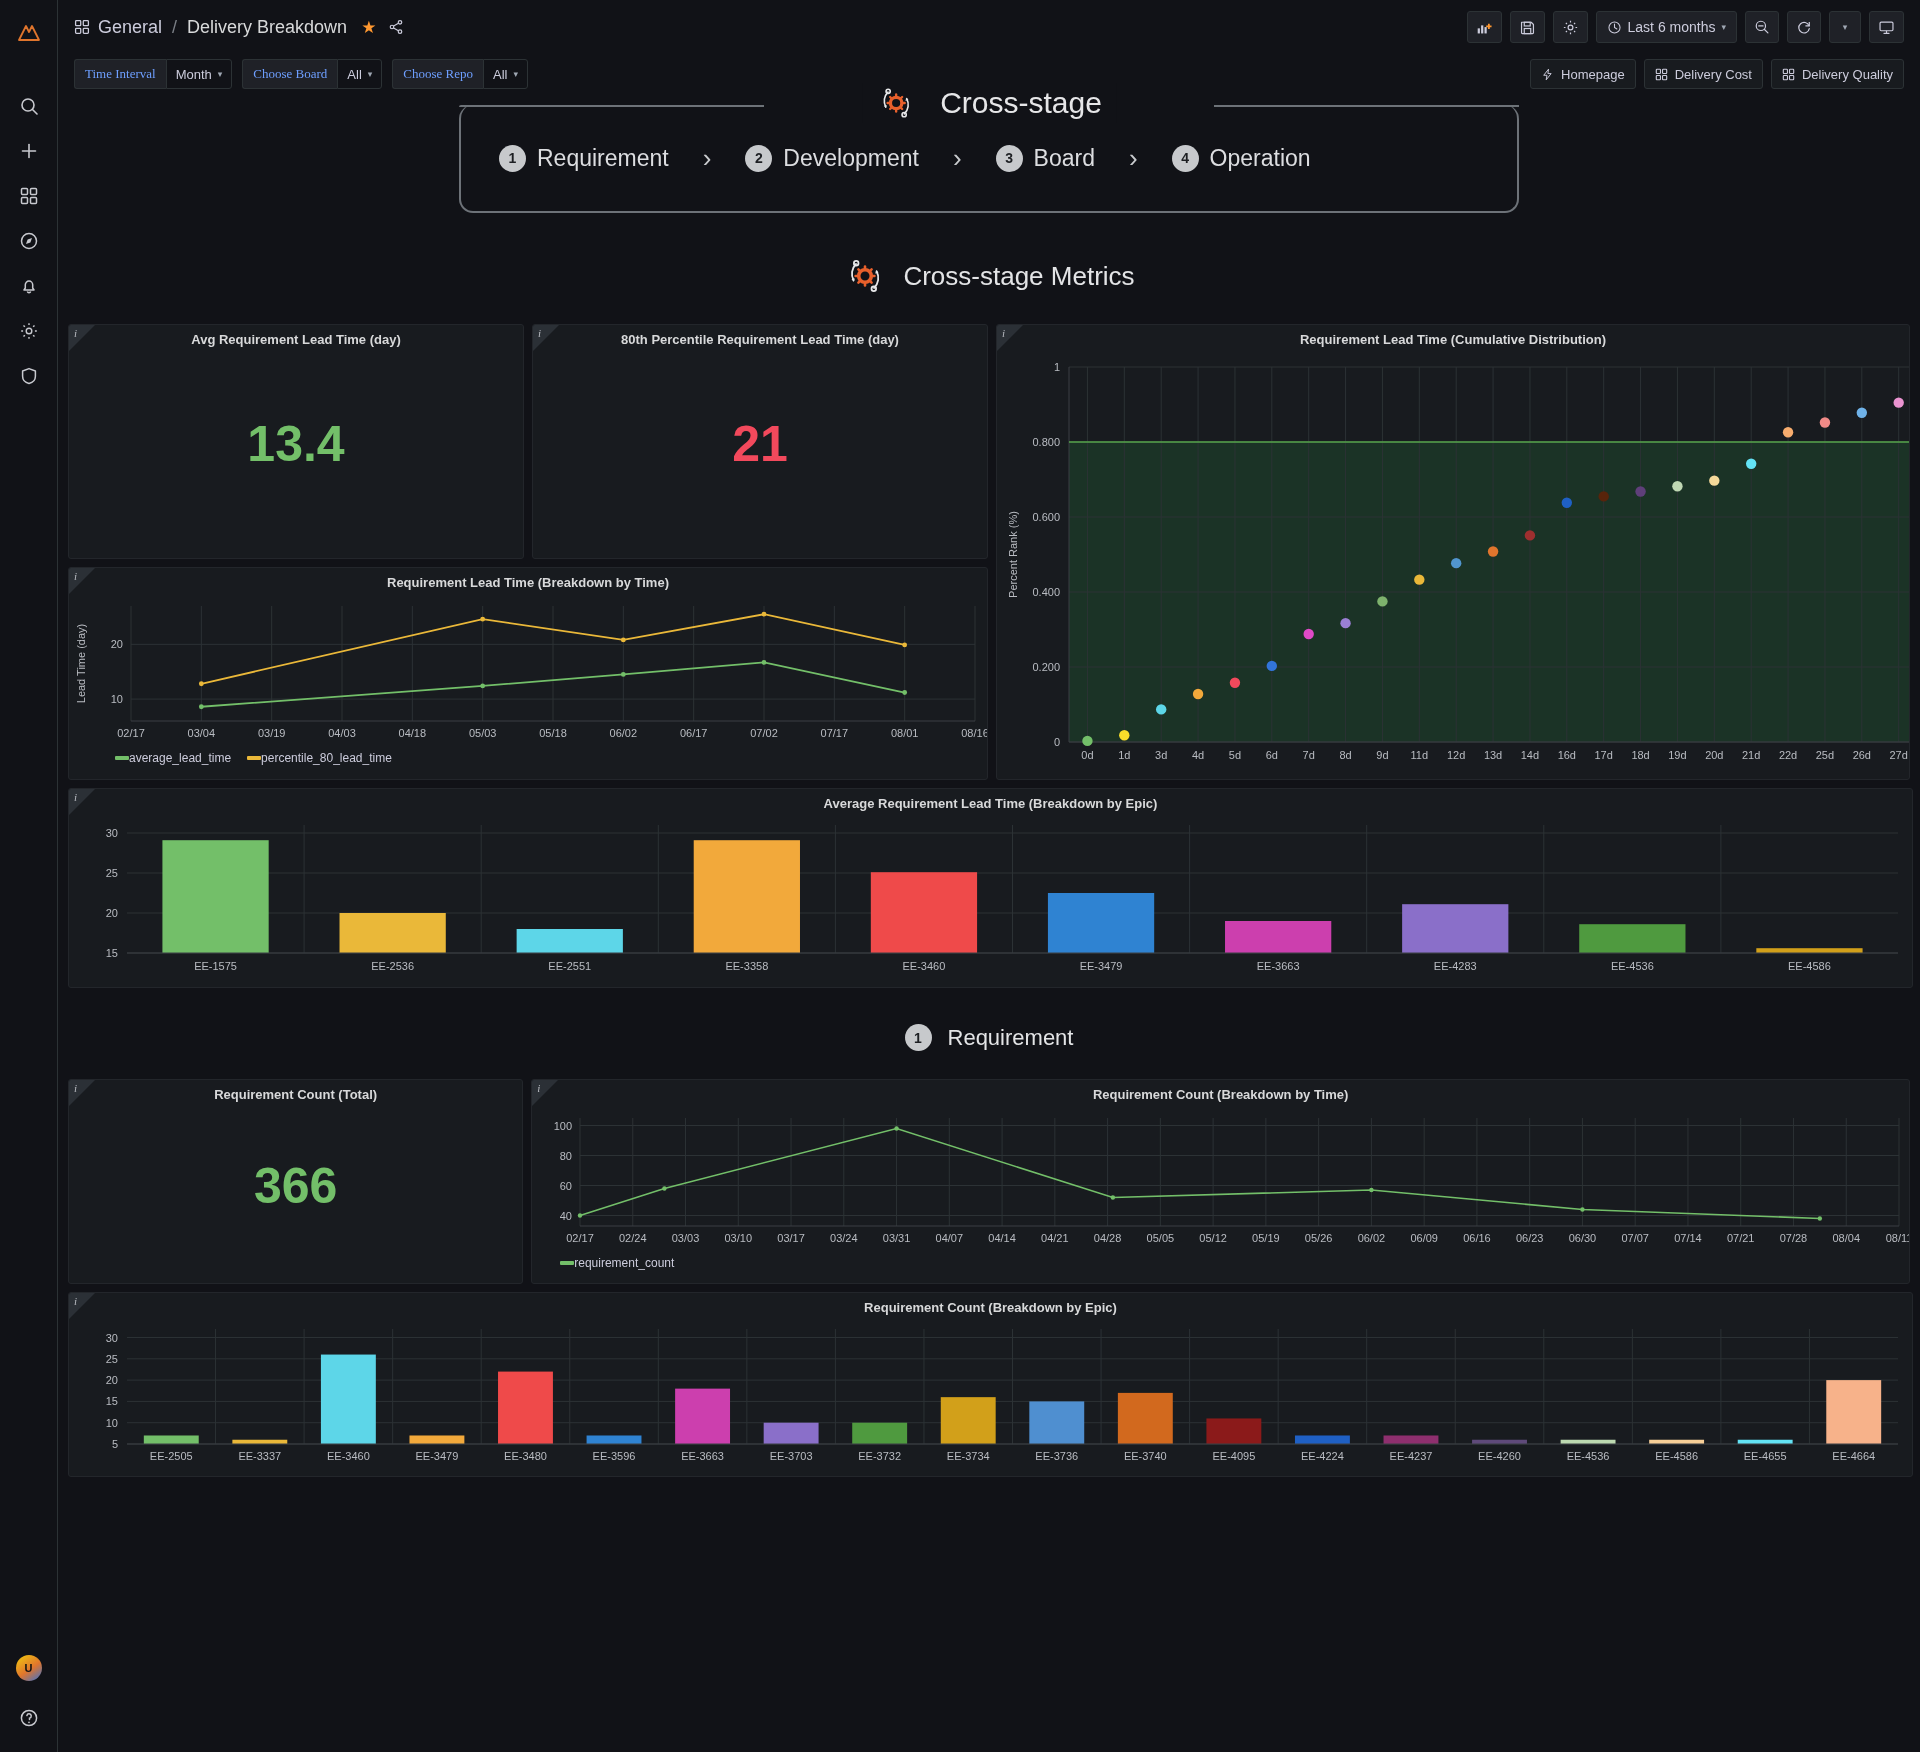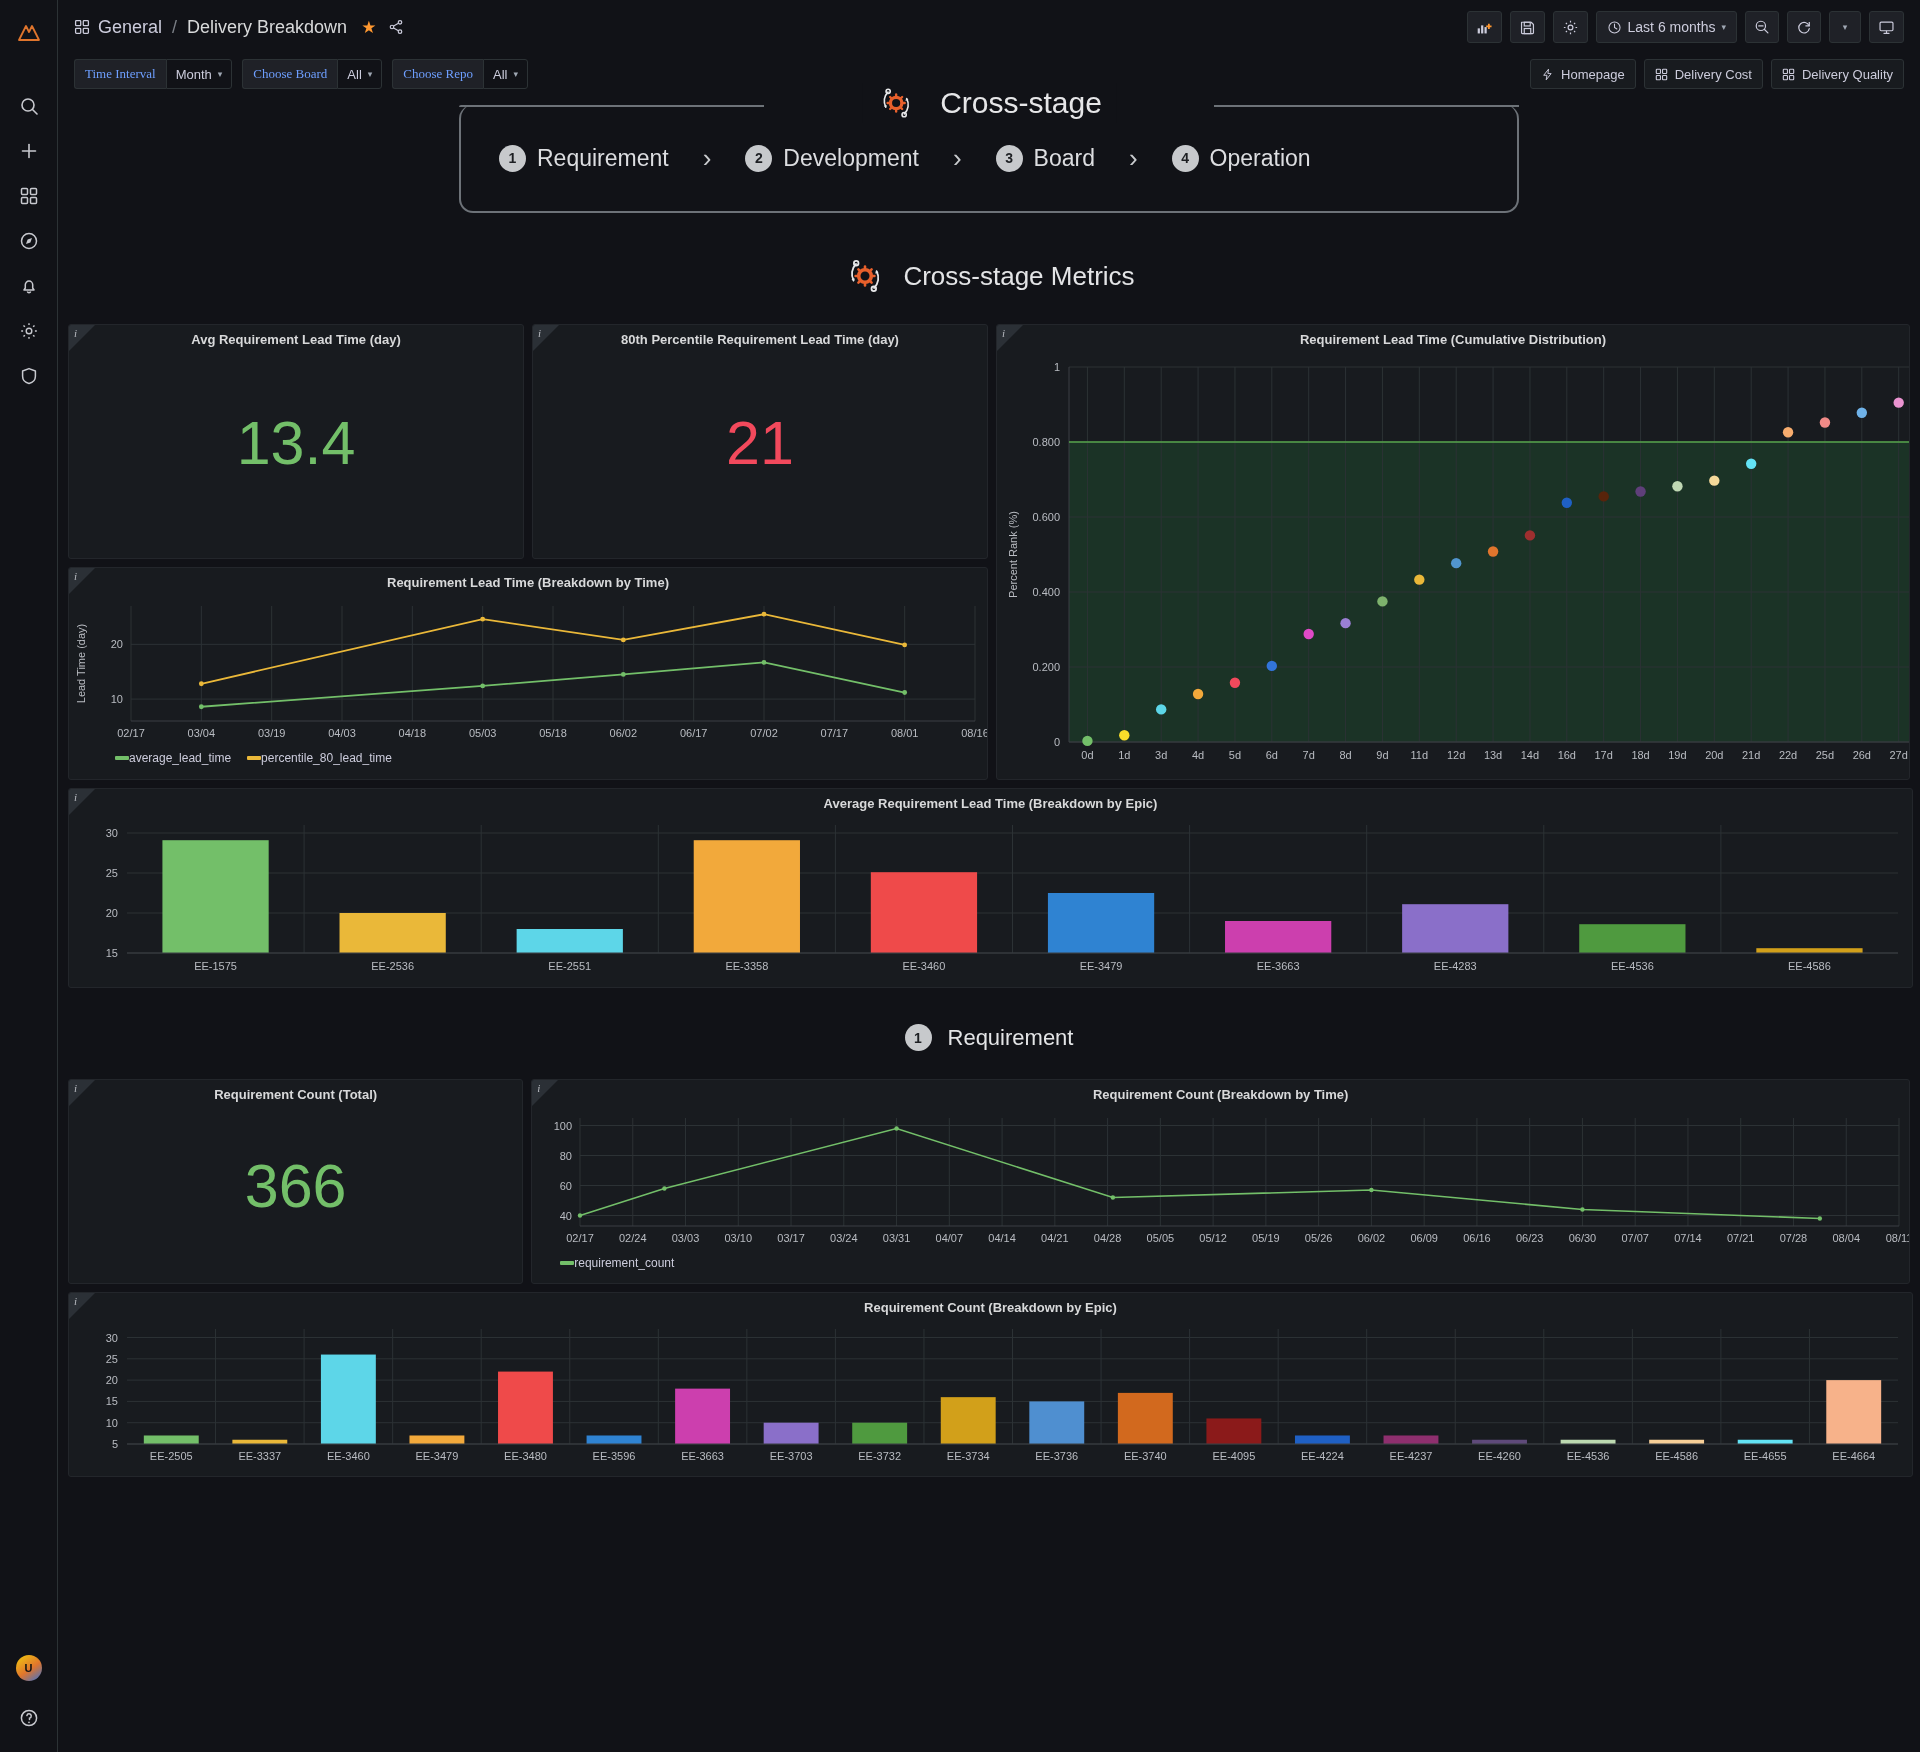--- a/index.html
+++ b/index.html
@@ -133,21 +133,21 @@
     font-family: "Liberation Serif", serif; font-style: italic; cursor: pointer;
   }
   .ptitle {
     text-align: center; font-size: 13px; font-weight: bold; color: #d8d9da;
     padding: 7px 0 4px; cursor: pointer;
   }
   .pbody { position: relative; }
 
   
   .stat { display:flex; align-items:center; justify-content:center; }
-  .statval { font-size: 61px; line-height: 1; font-weight: 400; }
+  .statval { font-size: 50px; line-height: 1; font-weight: 700; }
   .statval.green { color: #73bf69; }
   .statval.red { color: #f2495c; }
 
   
   svg.chart { display: block; }
   .axlabel { fill: #b9bcc2; font-size: 11px; font-family: "Liberation Sans", sans-serif; }
   .axtitle { fill: #b9bcc2; font-size: 11px; font-family: "Liberation Sans", sans-serif; }
   .gridline { stroke: #2c3235; stroke-width: 1; }
   .axisline { stroke: #3a3f44; stroke-width: 1; }
 

